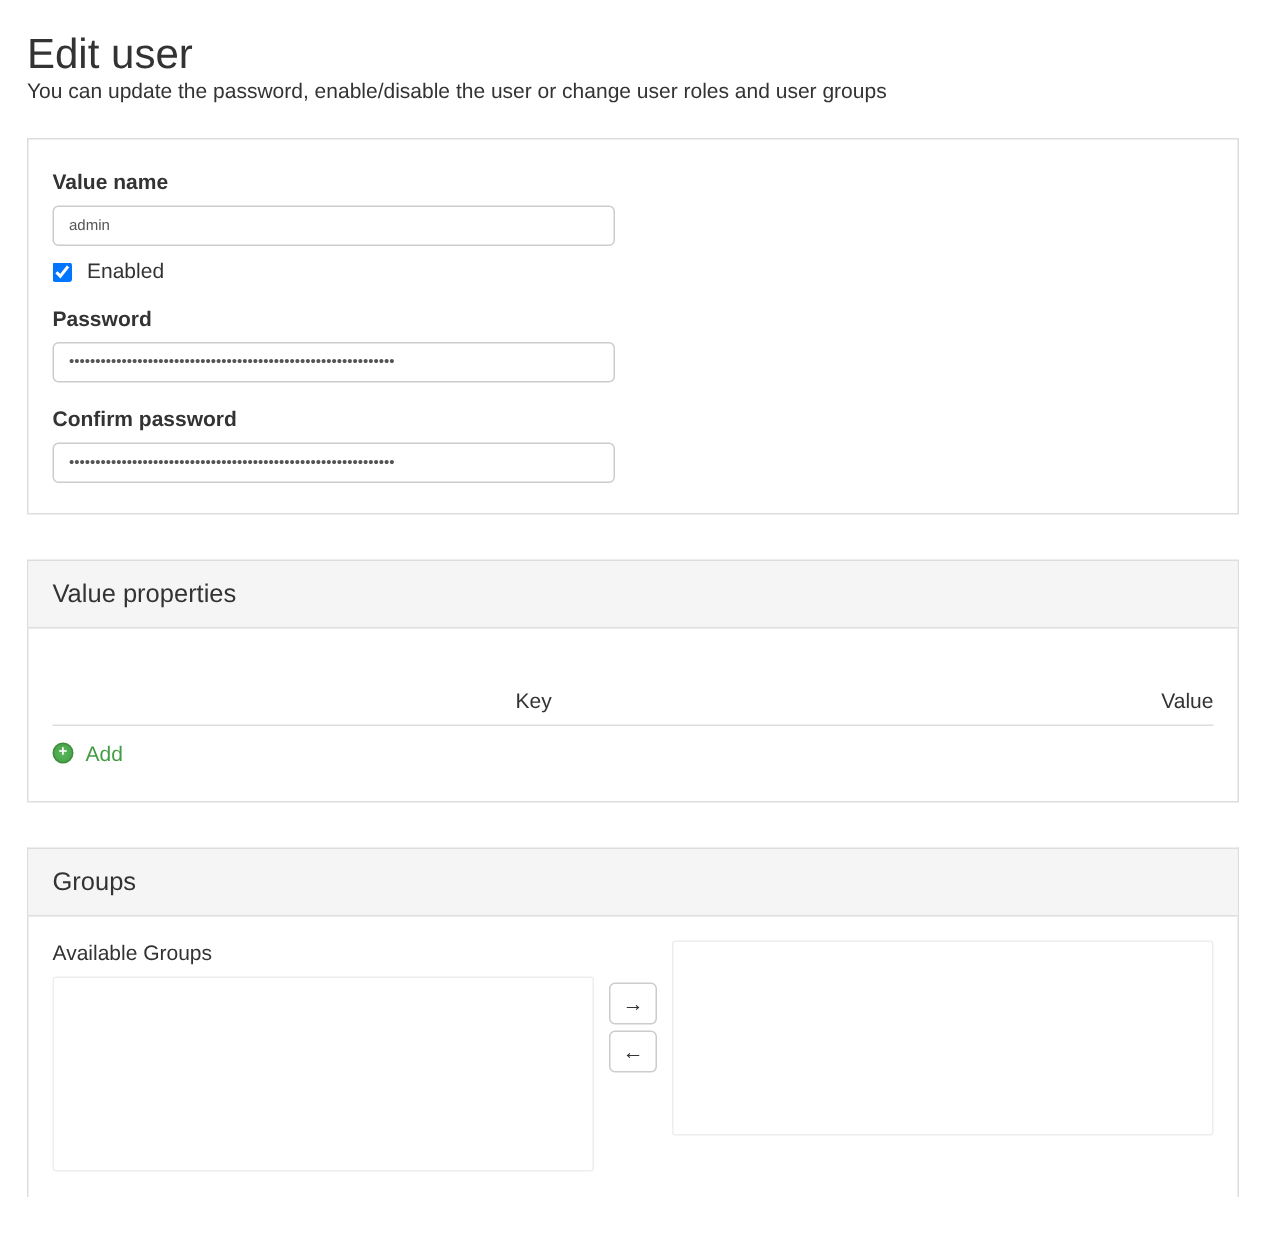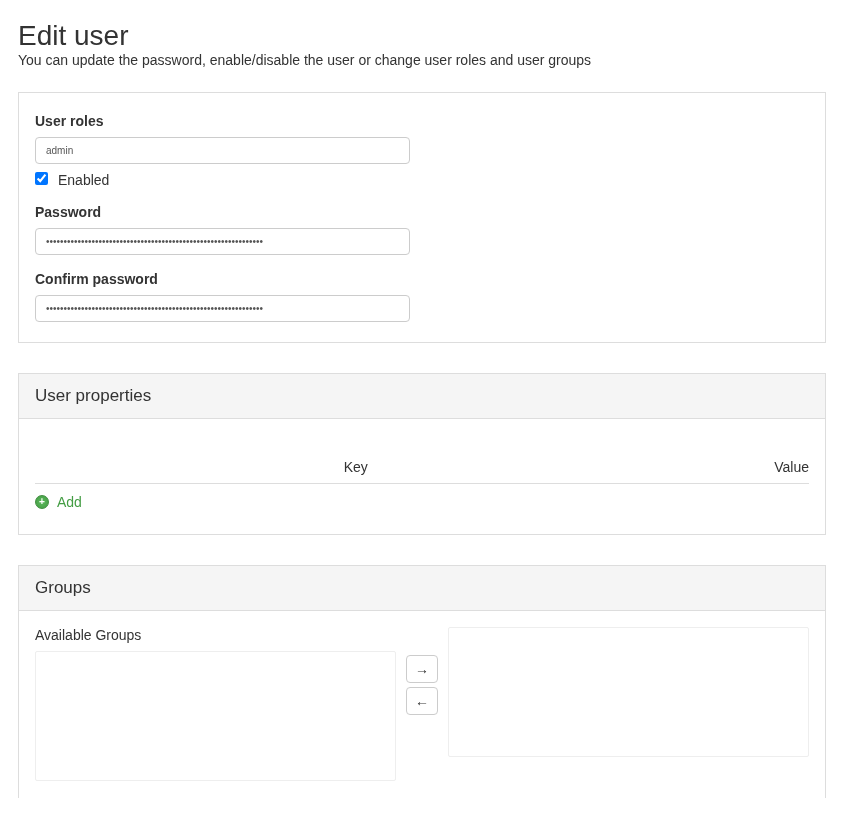--- a/index.html
+++ b/index.html
@@ -55,21 +55,21 @@
       color: #555;
       background: #fff;
       font-family: inherit;
     }
     .form-group {
       margin-bottom: 16px;
     }
     .checkbox-group {
       margin-top: 8px;
       display: flex;
-      align-items: flex-start;
+      align-items: flex-end;
     }
     .checkbox-group input[type="checkbox"] {
       margin-right: 10px;
     }
     .checkbox-group label {
       font-size: 14px;
       color: #333;
     }
     table.props {
       width: 100%;
@@ -157,40 +157,40 @@
   </style>
 </head>
 <body>
 
 <h1>Edit user</h1>
 <p class="description">You can update the password, enable/disable the user or change user roles and user groups</p>
 
 <div class="panel">
   <div class="panel-body">
     <div class="form-group">
-      <label class="form-label">User roles</label>
+      <label class="form-label">Value name</label>
       <input type="text" class="form-input" value="admin" style="">
       <div class="checkbox-group">
         <input type="checkbox" checked="" style="">
         <label>Enabled</label>
       </div>
     </div>
     <div class="form-group">
       <label class="form-label">Password</label>
       <input type="password" class="form-input" value="••••••••••••••••••••••••••••••••••••••••••••••••••••••••••••••" style="">
     </div>
     <div class="form-group" style="margin-bottom:0;">
       <label class="form-label">Confirm password</label>
       <input type="password" class="form-input" value="••••••••••••••••••••••••••••••••••••••••••••••••••••••••••••••" style="">
     </div>
   </div>
 </div>
 
 <div class="panel">
-  <div class="panel-header">User properties</div>
+  <div class="panel-header">Value properties</div>
   <div class="panel-body">
     <table class="props">
       <thead>
         <tr>
           <th class="key-col">Key</th>
           <th>Value</th>
         </tr>
       </thead>
     </table>
     <div class="add-row">

